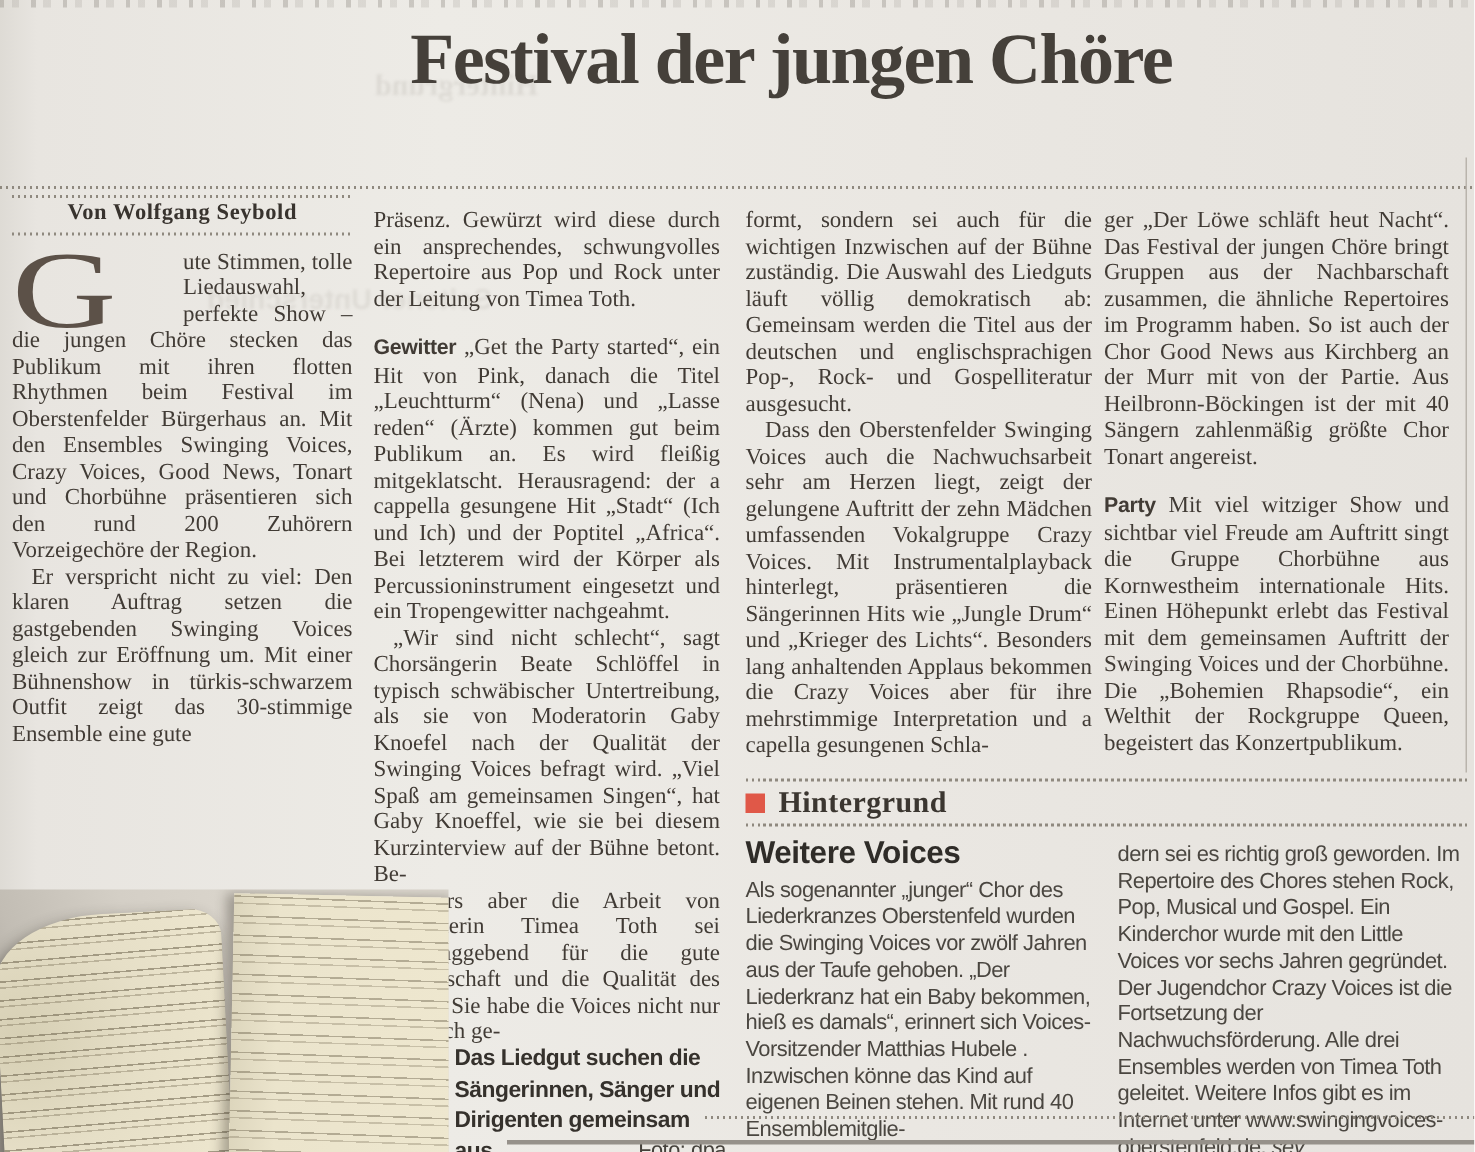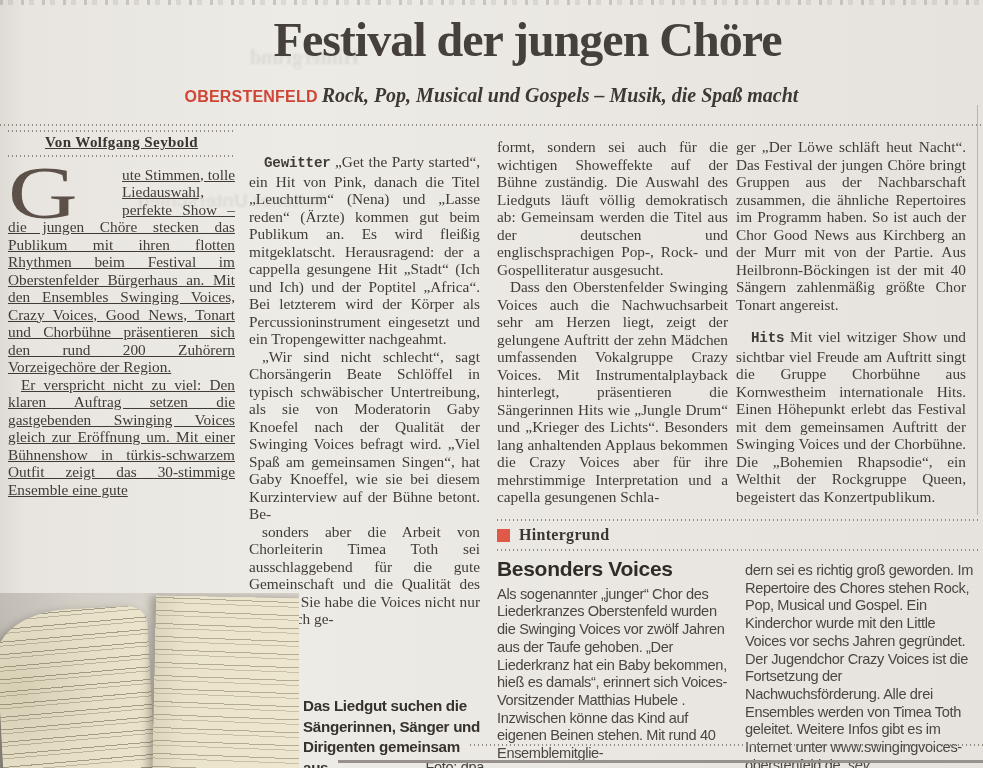--- a/index.html
+++ b/index.html
@@ -37,25 +37,24 @@
   }
   .rule-top{ position:absolute; left:0; top:124px; width:983px;}
   .col{
     position:absolute; top:138px; font-size:15.3px; line-height:17.5px;
     text-align:justify; hyphens:auto; -webkit-hyphens:auto;
   }
   .col p{ margin:0; text-indent:13px;}
   .col p.nofirstindent{ text-indent:0;}
   .col p.leadpara{ margin-top:15px; text-indent:0;}
   .leadin{
-    font-family:Liberation Mono, monospace; font-weight:bold; font-size:14.2px;
+    font-family:Liberation Sans, sans-serif; font-weight:bold; font-size:14.2px;
     letter-spacing:-.2px;
-    margin-left:15px;
   }
-  .col1{ left:8px; top:130px; width:227px;text-decoration:underline;}
+  .col1{ left:8px; top:130px; width:227px;}
   .col2{ left:249px; width:231px;}
   .col3{ left:497px; width:231px;}
   .col4{ left:736px; width:230px;}
   .byline-block{ margin-bottom:9px; text-align:center;}
   .byline{
     font-weight:bold; font-size:15px; letter-spacing:.4px; color:#383side330;
     color:#38332e; padding:2px 0 3px 0;
   }
   .dropcap{
     float:left; width:114px; height:51px; font-size:73px; line-height:56px;
@@ -90,21 +89,21 @@
     position:absolute; left:303px; top:696px; width:181px;
     font-family:"Liberation Sans",sans-serif; font-weight:bold;
     font-size:15.2px; line-height:20.5px; color:#35312c; letter-spacing:-.3px;
   }
   .caption .credit{
     position:absolute; right:0; bottom:1px; font-weight:normal; font-size:14.5px; color:#45413b;
   }
   .hg-rule1{ position:absolute; left:497px; top:519px; width:481px;}
   .hg-header{ position:absolute; left:497px; top:524px; height:22px; display:flex; align-items:center;}
   .hg-square{ width:13px; height:13px; background:#e05848; margin-right:9px;}
-  .hg-label{ font-weight:bold; font-size:16px; color:#3b3630; letter-spacing:.3px;font-family:Liberation Serif, serif;}
+  .hg-label{ font-weight:bold; font-size:20px; color:#3b3630; letter-spacing:.3px;font-family:Liberation Serif, serif;}
   .hg-rule2{ position:absolute; left:497px; top:549px; width:481px;}
   .boxcol{
     position:absolute; font-family:"Liberation Sans",sans-serif;
     font-size:14.6px; line-height:17.7px; color:#4a4640; letter-spacing:-.35px;
     hyphens:auto; -webkit-hyphens:auto;
   }
   .boxA{ left:497px; top:560px; width:234px;}
   .boxB{ left:745px; top:562px; width:231px;}
   .box-title{
     font-weight:bold; font-size:21px; color:#2f2c28; letter-spacing:-.3px;
@@ -120,72 +119,69 @@
 <body>
 
 <div class="page">
 
   <div class="scan-noise-strip"></div>
   <div class="ghost g1">Hintergrund</div>
   <div class="ghost g2">Seltener Unterschied</div>
 
   <h1 class="headline" style="margin:0;padding-left:36px;">Festival der jungen Chöre</h1>
 
-  <div class="kicker-row">
-    <span class="kicker">OBERSTENFELD</span>
-    <span class="subtitle">Rock, Pop, Musical und Gospels – Musik, die Spaß macht</span>
-  </div>
 
   <div class="dotted rule-top"></div>
 
   <div class="col col1">
     <div class="byline-block">
       <div class="dotted"></div>
       <div class="byline">Von Wolfgang Seybold</div>
       <div class="dotted"></div>
     </div>
     <p class="nofirstindent"><span class="dropcap">G</span><span>ute Stimmen, tolle Liedauswahl, perfekte Show – die jungen Chöre stecken das Publikum mit ihren flotten Rhythmen beim Festival im Oberstenfelder Bürgerhaus an. Mit den Ensembles Swinging Voices, Crazy Voices, Good News, Tonart und Chorbühne präsentieren sich den rund 200 Zuhörern Vorzeigechöre der Region.</span></p>
     <p>Er verspricht nicht zu viel: Den klaren Auftrag setzen die gastgebenden Swinging Voices gleich zur Eröffnung um. Mit einer Bühnenshow in türkis-schwarzem Outfit zeigt das 30-stimmige Ensemble eine gute</p>
   </div>
 
   <div class="col col2">
+    <p class="nofirstindent">Präsenz. Gewürzt wird diese durch ein ansprechendes, schwungvolles Repertoire aus Pop und Rock unter der Leitung von Timea Toth.</p>
     <p class="leadpara"><span class="leadin">Gewitter</span> <span>„Get the Party started“, ein Hit von Pink, danach die Titel „Leuchtturm“ (Nena) und „Lasse reden“ (Ärzte) kommen gut beim Publikum an. Es wird fleißig mitgeklatscht. Herausragend: der a cappella gesungene Hit „Stadt“ (Ich und Ich) und der Poptitel „Africa“. Bei letzterem wird der Körper als Percussioninstrument eingesetzt und ein Tropengewitter nachgeahmt.</span></p>
     <p>„Wir sind nicht schlecht“, sagt Chorsängerin Beate Schlöffel in typisch schwäbischer Untertreibung, als sie von Moderatorin Gaby Knoefel nach der Qualität der Swinging Voices befragt wird. „Viel Spaß am gemeinsamen Singen“, hat Gaby Knoeffel, wie sie bei diesem Kurzinterview auf der Bühne betont. Be-</p>
     <p class="indent-block">sonders aber die Arbeit von Chorleiterin Timea Toth sei ausschlaggebend für die gute Gemeinschaft und die Qualität des Chores: Sie habe die Voices nicht nur stimmlich ge-</p>
   </div>
 
   <div class="col col3">
-    <p class="nofirstindent">formt, sondern sei auch für die wichtigen Showeffekte auf der Bühne zuständig. Die Auswahl des Liedguts läuft völlig demokratisch ab: Gemeinsam werden die Titel aus der deutschen und englischsprachigen Pop-, Rock- und Gospelliteratur ausgesucht.</p>
+    <p class="nofirstindent">formt, sondern sei auch für die wichtigen Inzwischen auf der Bühne zuständig. Die Auswahl des Liedguts läuft völlig demokratisch ab: Gemeinsam werden die Titel aus der deutschen und englischsprachigen Pop-, Rock- und Gospelliteratur ausgesucht.</p>
     <p>Dass den Oberstenfelder Swinging Voices auch die Nachwuchsarbeit sehr am Herzen liegt, zeigt der gelungene Auftritt der zehn Mädchen umfassenden Vokalgruppe Crazy Voices. Mit Instrumentalplayback hinterlegt, präsentieren die Sängerinnen Hits wie „Jungle Drum“ und „Krieger des Lichts“. Besonders lang anhaltenden Applaus bekommen die Crazy Voices aber für ihre mehrstimmige Interpretation und a capella gesungenen Schla-</p>
   </div>
 
   <div class="col col4">
     <p class="nofirstindent">ger „Der Löwe schläft heut Nacht“. Das Festival der jungen Chöre bringt Gruppen aus der Nachbarschaft zusammen, die ähnliche Repertoires im Programm haben. So ist auch der Chor Good News aus Kirchberg an der Murr mit von der Partie. Aus Heilbronn-Böckingen ist der mit 40 Sängern zahlenmäßig größte Chor Tonart angereist.</p>
-    <p class="leadpara"><span class="leadin">Hits</span> <span>Mit viel witziger Show und sichtbar viel Freude am Auftritt singt die Gruppe Chorbühne aus Kornwestheim internationale Hits. Einen Höhepunkt erlebt das Festival mit dem gemeinsamen Auftritt der Swinging Voices und der Chorbühne. Die „Bohemien Rhapsodie“, ein Welthit der Rockgruppe Queen, begeistert das Konzertpublikum.</span></p>
+    <p class="leadpara"><span class="leadin">Party</span> <span>Mit viel witziger Show und sichtbar viel Freude am Auftritt singt die Gruppe Chorbühne aus Kornwestheim internationale Hits. Einen Höhepunkt erlebt das Festival mit dem gemeinsamen Auftritt der Swinging Voices und der Chorbühne. Die „Bohemien Rhapsodie“, ein Welthit der Rockgruppe Queen, begeistert das Konzertpublikum.</span></p>
   </div>
 
   <div class="photo">
     <div class="page-left"></div>
     <div class="page-right"></div>
   </div>
 
   <div class="caption">
     <span>Das Liedgut suchen die Sängerinnen, Sänger und Dirigenten gemeinsam aus.</span>
     <span class="credit">Foto: dpa</span>
   </div>
 
   <div class="dotted hg-rule1"></div>
   <div class="hg-header">
     <span class="hg-square"></span>
     <span class="hg-label">Hintergrund</span>
   </div>
   <div class="dotted hg-rule2"></div>
 
   <div class="boxcol boxA">
-    <h2 class="box-title">Besonders Voices</h2>
+    <h2 class="box-title">Weitere Voices</h2>
     <p>Als sogenannter „junger“ Chor des Liederkranzes Oberstenfeld wurden die Swinging Voices vor zwölf Jahren aus der Taufe gehoben. „Der Liederkranz hat ein Baby bekommen, hieß es damals“, erinnert sich Voices-Vorsitzender Matthias Hubele . Inzwischen könne das Kind auf eigenen Beinen stehen. Mit rund 40 Ensemblemitglie-</p>
   </div>
   <div class="boxcol boxB">
     <p><span>dern sei es richtig groß geworden. Im Repertoire des Chores stehen Rock, Pop, Musical und Gospel. Ein Kinderchor wurde mit den Little Voices vor sechs Jahren gegründet. Der Jugendchor Crazy Voices ist die Fortsetzung der Nachwuchsförderung. Alle drei Ensembles werden von Timea Toth geleitet. Weitere Infos gibt es im Internet unter www.swingingvoices-oberstenfeld.de. </span><span class="sig">sey</span></p>
   </div>
 
   <div class="dotted hg-rule3"></div>
   <div class="bottom-line"></div>
   <div class="right-rule"></div>
 

